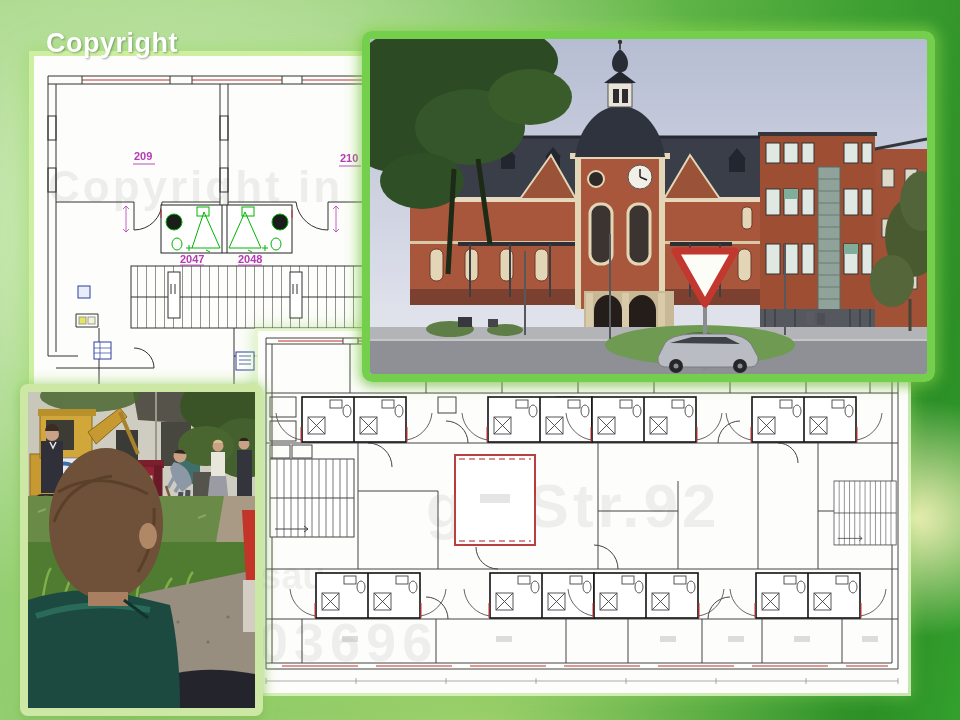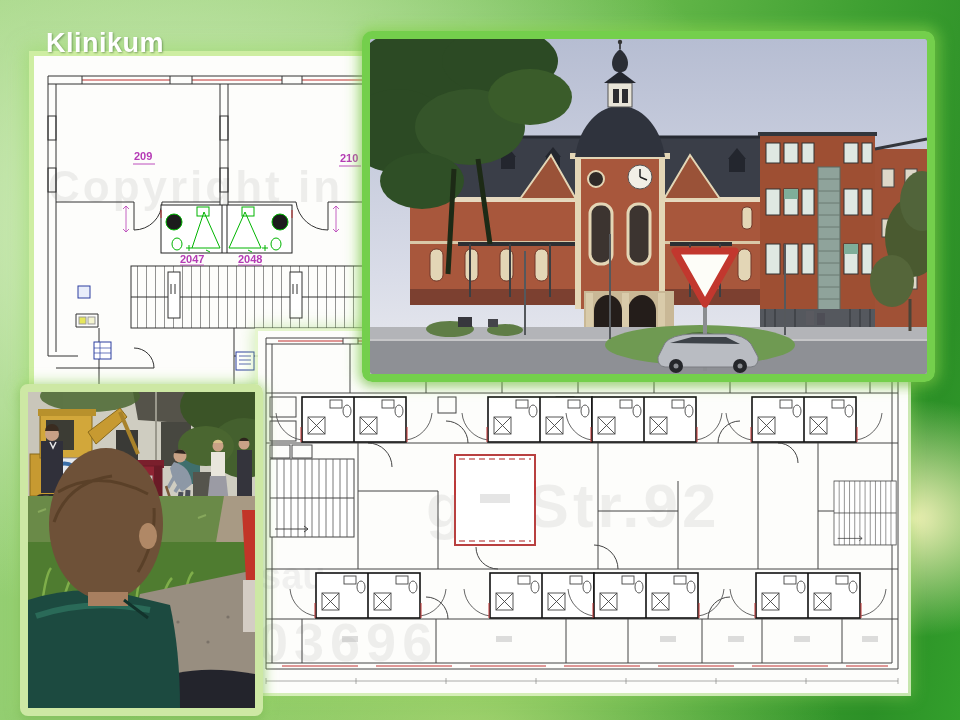--- a/index.html
+++ b/index.html
@@ -491,14 +491,14 @@
         <path d="M8 224 Q60 206 122 218" stroke="#2a6a58" stroke-width="6" fill="none"></path>
         <ellipse cx="78" cy="132" rx="57" ry="76" fill="#6e5138"></ellipse>
         <path d="M30 100 Q70 76 120 102 M26 130 Q40 90 84 84 M110 180 Q128 150 126 116" stroke="#5a4028" stroke-width="3" fill="none"></path>
         <ellipse cx="120" cy="144" rx="9" ry="13" fill="#b08866"></ellipse>
         <rect x="60" y="200" width="40" height="14" fill="#a87f60"></rect>
         <path d="M96 208 L120 226" stroke="#12332c" stroke-width="3" fill="none"></path>
       </g>
     </svg>
   </div>
 
-  <div class="title" style="z-index:5">Klinikum</div>
+  <div class="title" style="z-index:5">Copyright</div>
 </div>
 
 </body></html>

